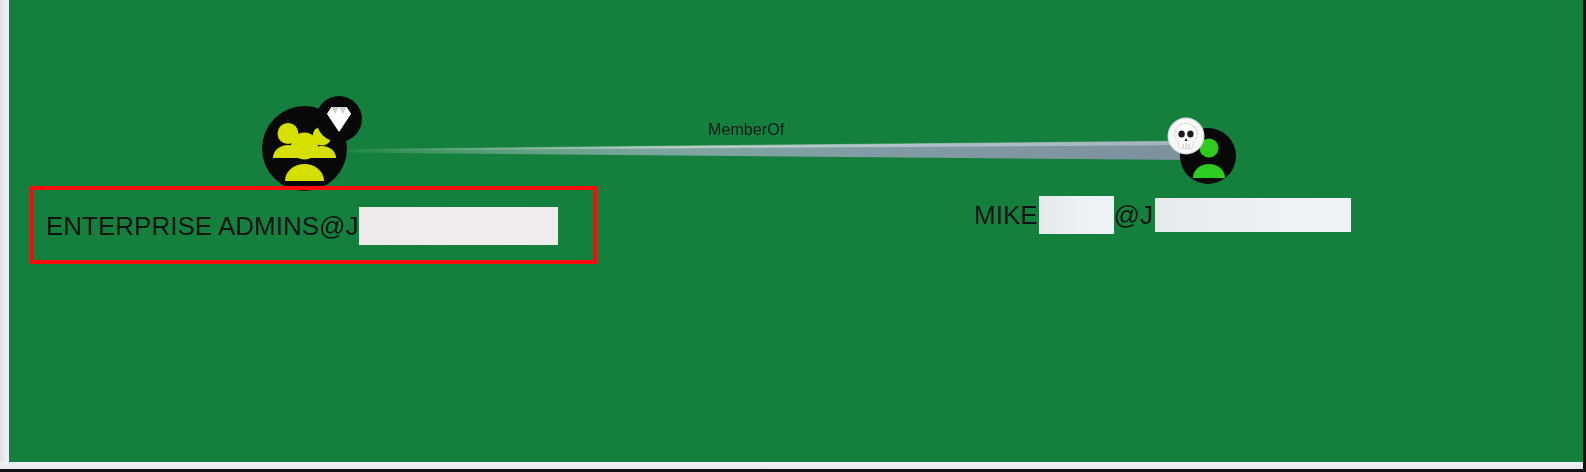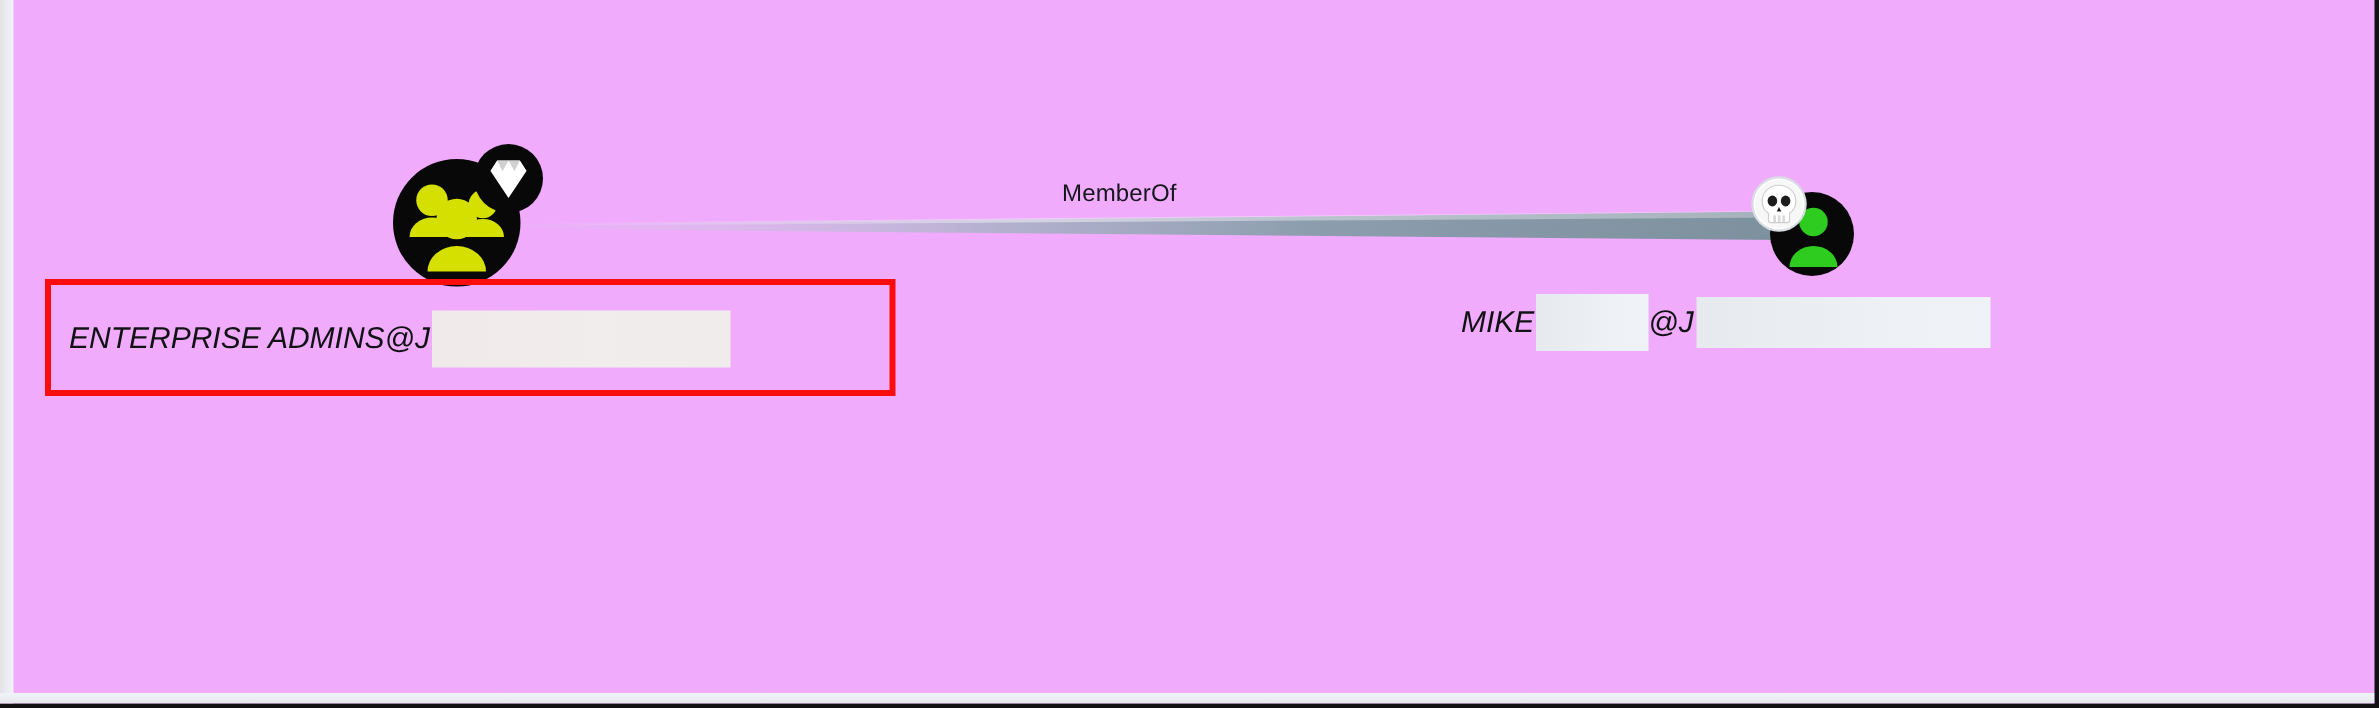--- a/index.html
+++ b/index.html
@@ -13,21 +13,21 @@
     font-family: "Liberation Sans", sans-serif;
   }
 
   
   .graph-frame {
     position: relative;
     width: 1586px;
     height: 472px;
     box-sizing: border-box;
     overflow: hidden;
-    background: #f0abfc;
+    background: #15803d;
     border-right: 3px solid #121212;
     border-bottom: 3px solid #121212;
     padding-left: 28px;
   }
 
   
   .edge-gutter-left {
     position: absolute;
     left: 0;
     top: 0;
@@ -126,28 +126,27 @@
     height: 34px;
     left: -11px;
     top: -9px;
     background: #ffffff;
     box-shadow: 0 0 0 1.5px #d8dde3;
   }
 
   
   .node-label {
     position: absolute;
-    font-size: 20px;
+    font-size: 26px;
     line-height: 1;
     color: #101214;
     white-space: nowrap;
     display: flex;
     align-items: center;
     font-family: "Liberation Sans", sans-serif;
-    font-style: italic;
   }
 
   .label-group {
     left: 46px;
     top: 207px;
   }
 
   .label-user {
     left: 974px;
     top: 196px;

